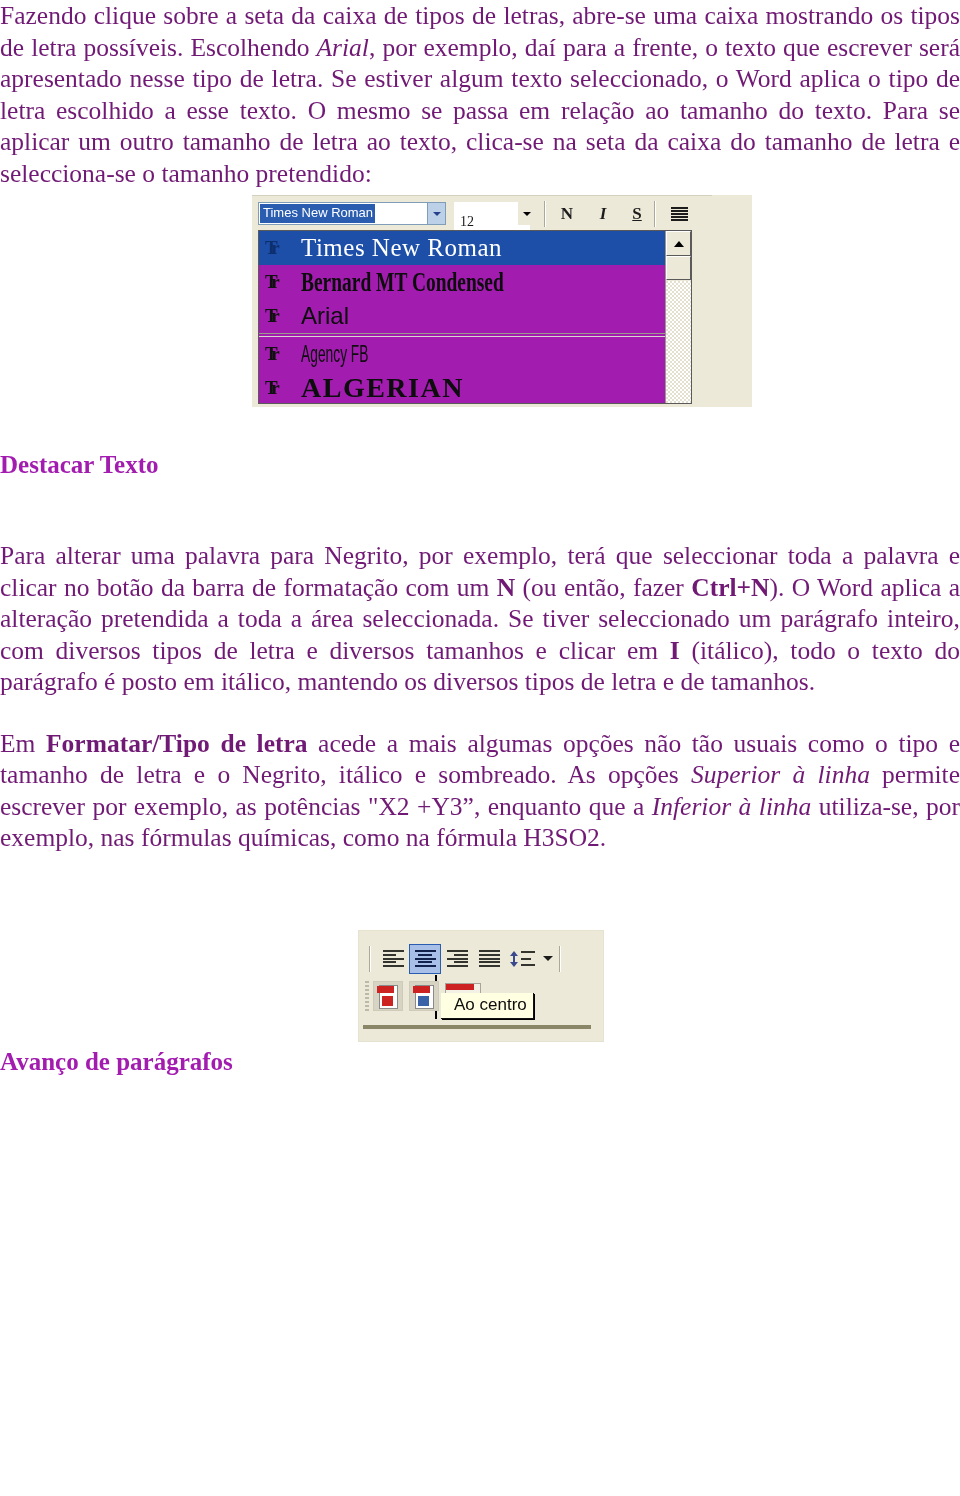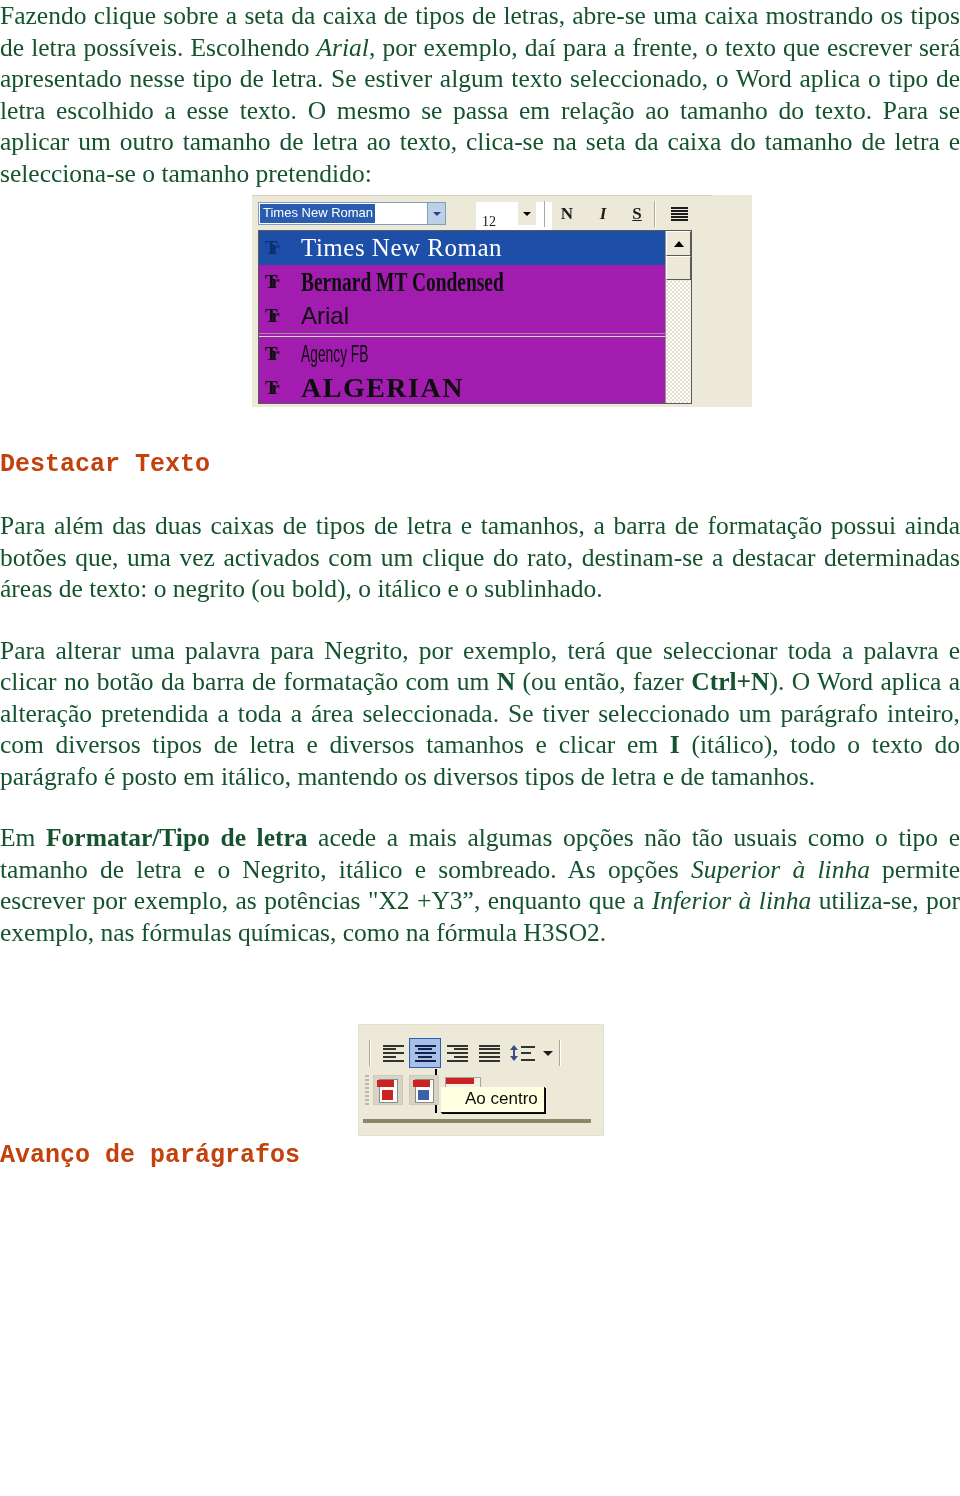--- a/index.html
+++ b/index.html
@@ -19,30 +19,30 @@
     width: 960px;
     height: 1496px;
     padding: 0;
     box-sizing: border-box;
   }
   .body-text {
     font-family: "Liberation Serif", "DejaVu Serif", serif;
     font-size: 25.5px;
     line-height: 31.5px;
     text-align: justify;
-    color: #14532d;
+    color: #701a75;
     margin: 0;
   }
   .p-block { margin: 0 0 0 0; }
   .heading {
-    font-family: Liberation Mono, monospace;
+    font-family: Liberation Serif, serif;
     font-size: 25px;
     font-weight: bold;
     line-height: 31px;
-    color: #c2410c;
+    color: #a21caf;
     margin: 0;
   }
   .gap-md { height: 30px; }
   .gap-lg { height: 42px; }
   i.it { font-style: italic; }
   b.bd { font-weight: bold; }
 
   
   .fig-font-wrap {
     position: relative;
@@ -107,21 +107,21 @@
   }
   .tri-down {
     width: 0; height: 0;
     border-left: 4px solid transparent;
     border-right: 4px solid transparent;
     border-top: 4px solid #27408b;
   }
   .combo-arrow.size .tri-down { border-top-color: #000; }
   .font-sizebox {
     position: absolute;
-    left: 224px; top: 6px;
+    left: 202px; top: 6px;
     width: 76px; height: 40px;
     background: #ffffff;
     border: 1px solid #ffffff;
     box-sizing: border-box;
     display: flex;
     align-items: center;
   }
   .font-sizebox .size-text {
     font-size: 14px;
     color: #1a1a1a;
@@ -428,21 +428,21 @@
     width: 28px; height: 6px;
     background: #cc2222;
   }
   .tooltip {
     position: absolute;
     left: 82px; top: 62px;
     background: #ffffe1;
     border: 1px solid #111;
     border-top: none;
     border-left: none;
-    padding: 2px 6px 3px 24px;
+    padding: 2px 6px 3px 13px;
     font-family: "Liberation Sans", "DejaVu Sans", sans-serif;
     font-size: 17px;
     line-height: 20px;
     color: #0d0d0d;
     white-space: nowrap;
     box-shadow: 1px 1px 0 #000;
   }
   .al-bottombar {
     position: absolute;
     left: 4px; bottom: 12px;
@@ -538,21 +538,20 @@
     </div>
   </div>
 
 
   <div class="gap-lg"></div>
 
   <h2 class="heading">Destacar Texto</h2>
 
   <div class="gap-md"></div>
 
-  <p class="body-text p-block">Para além das duas caixas de tipos de letra e tamanhos, a barra de formatação possui ainda botões que, uma vez activados com um clique do rato, destinam-se a destacar determinadas áreas de texto: o negrito (ou bold), o itálico e o sublinhado.</p>
 
   <div class="gap-md"></div>
 
   <p class="body-text p-block"><span>Para alterar uma palavra para Negrito, por exemplo, terá que seleccionar toda a palavra e clicar no botão da barra de formatação com um </span><b class="bd">N</b><span> (ou então, fazer </span><b class="bd">Ctrl+N</b><span>). O Word aplica a alteração pretendida a toda a área seleccionada. Se tiver seleccionado um parágrafo inteiro, com diversos tipos de letra e diversos tamanhos e clicar em </span><b class="bd it">I</b><span> (itálico), todo o texto do parágrafo é posto em itálico, mantendo os diversos tipos de letra e de tamanhos.</span></p>
 
   <div class="gap-md"></div>
 
   <p class="body-text p-block"><span>Em </span><b class="bd">Formatar/Tipo de letra</b><span> acede a mais algumas opções não tão usuais como o tipo e tamanho de letra e o Negrito, itálico e sombreado. As opções </span><i class="it">Superior à linha</i><span> permite escrever por exemplo, as potências "X2 +Y3”, enquanto que a </span><i class="it">Inferior à linha</i><span> utiliza-se, por exemplo, nas fórmulas químicas, como na fórmula H3SO2.</span></p>
 
   <div class="gap-lg"></div>

